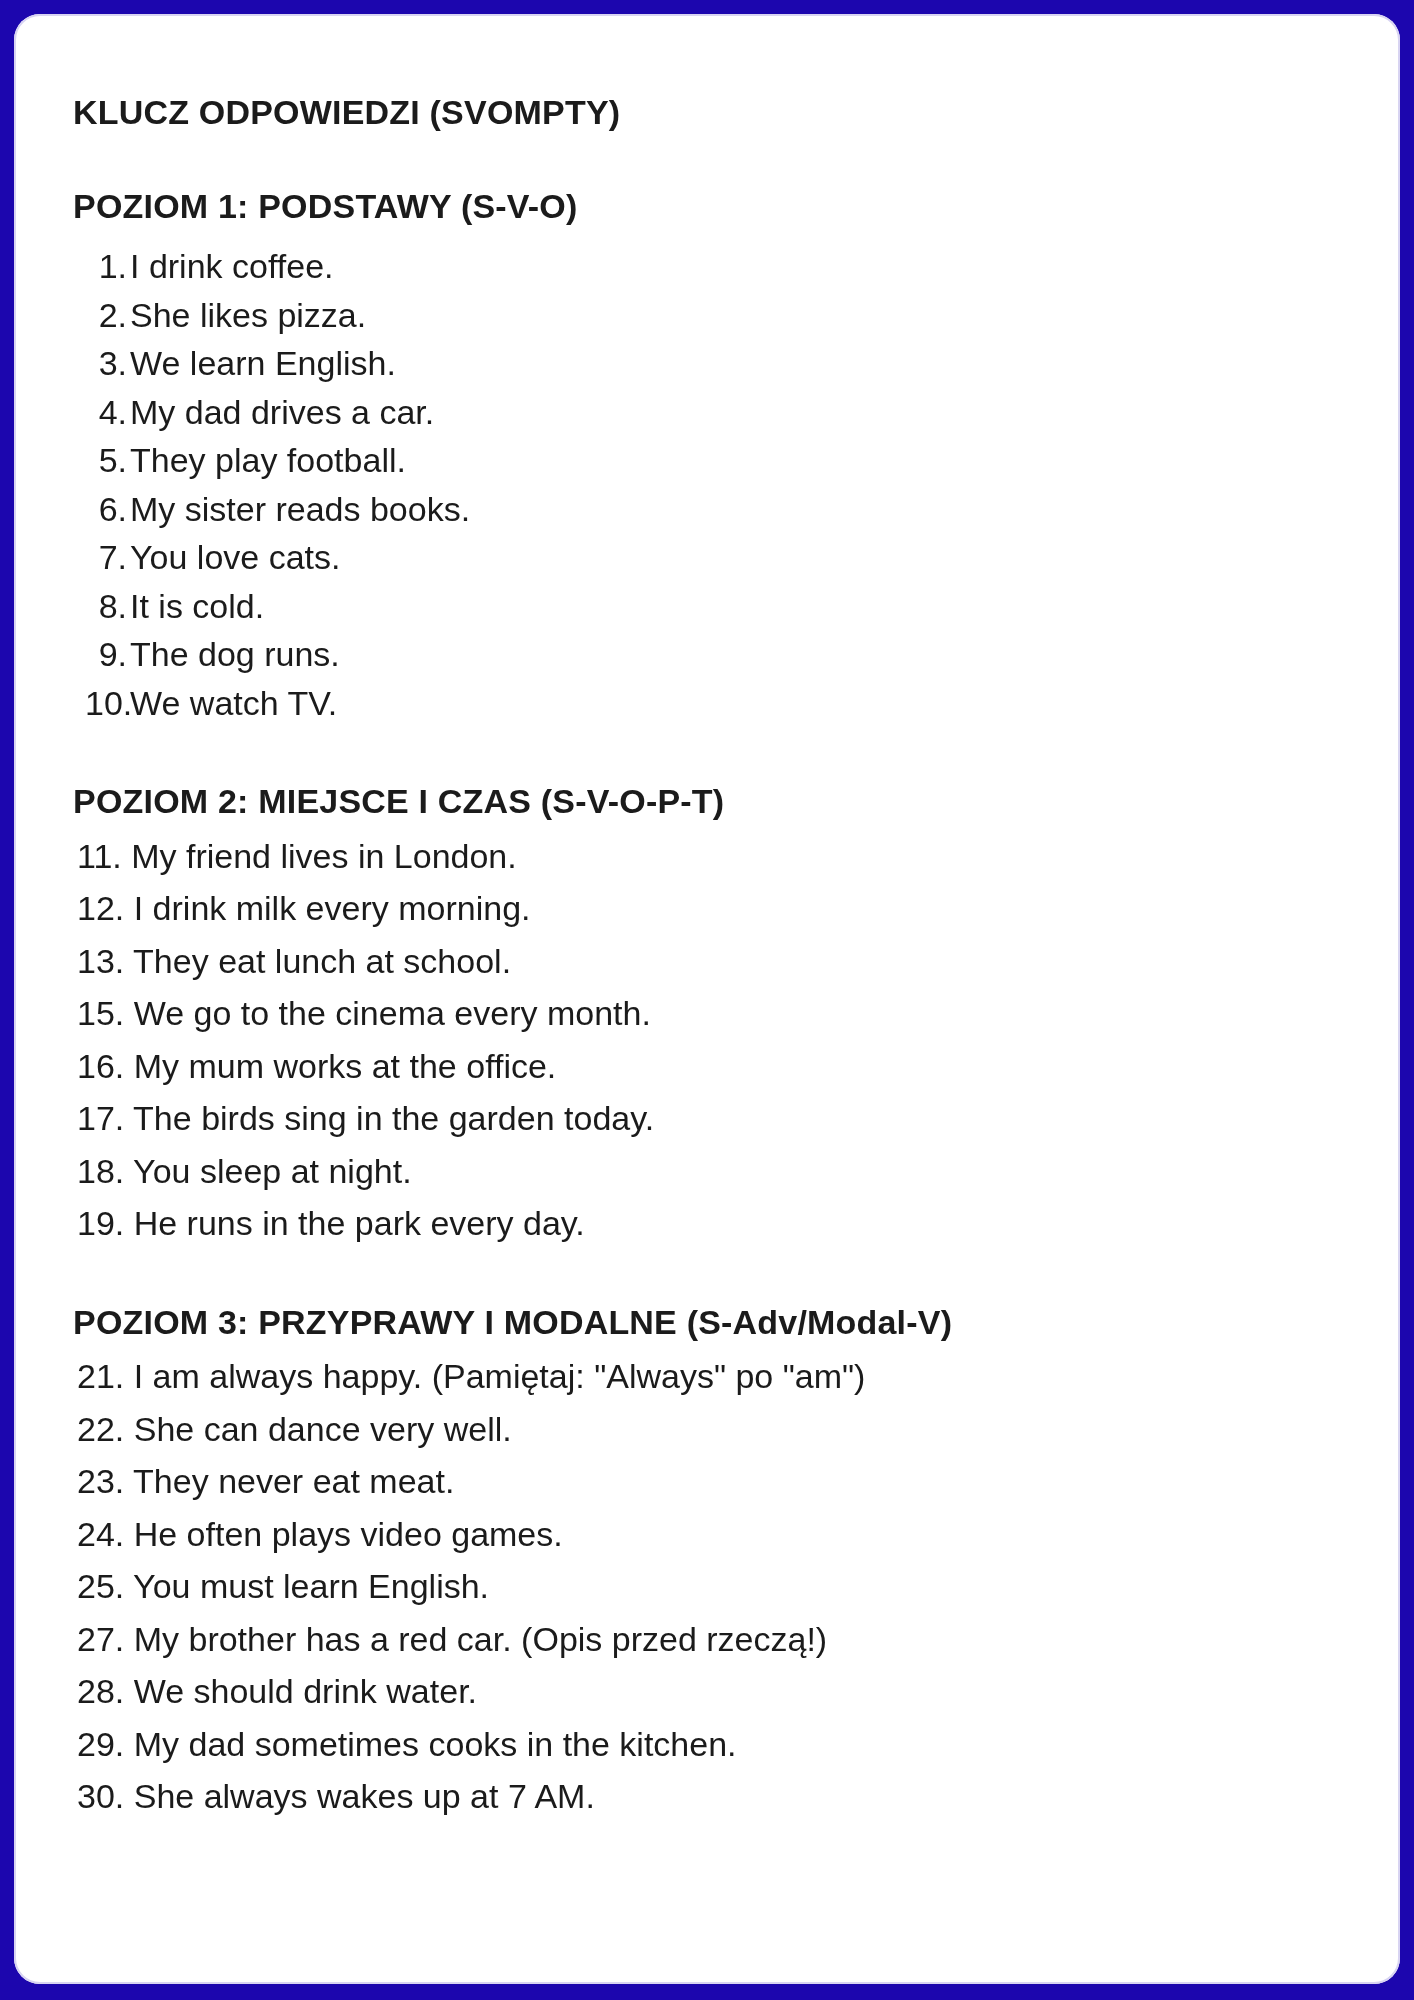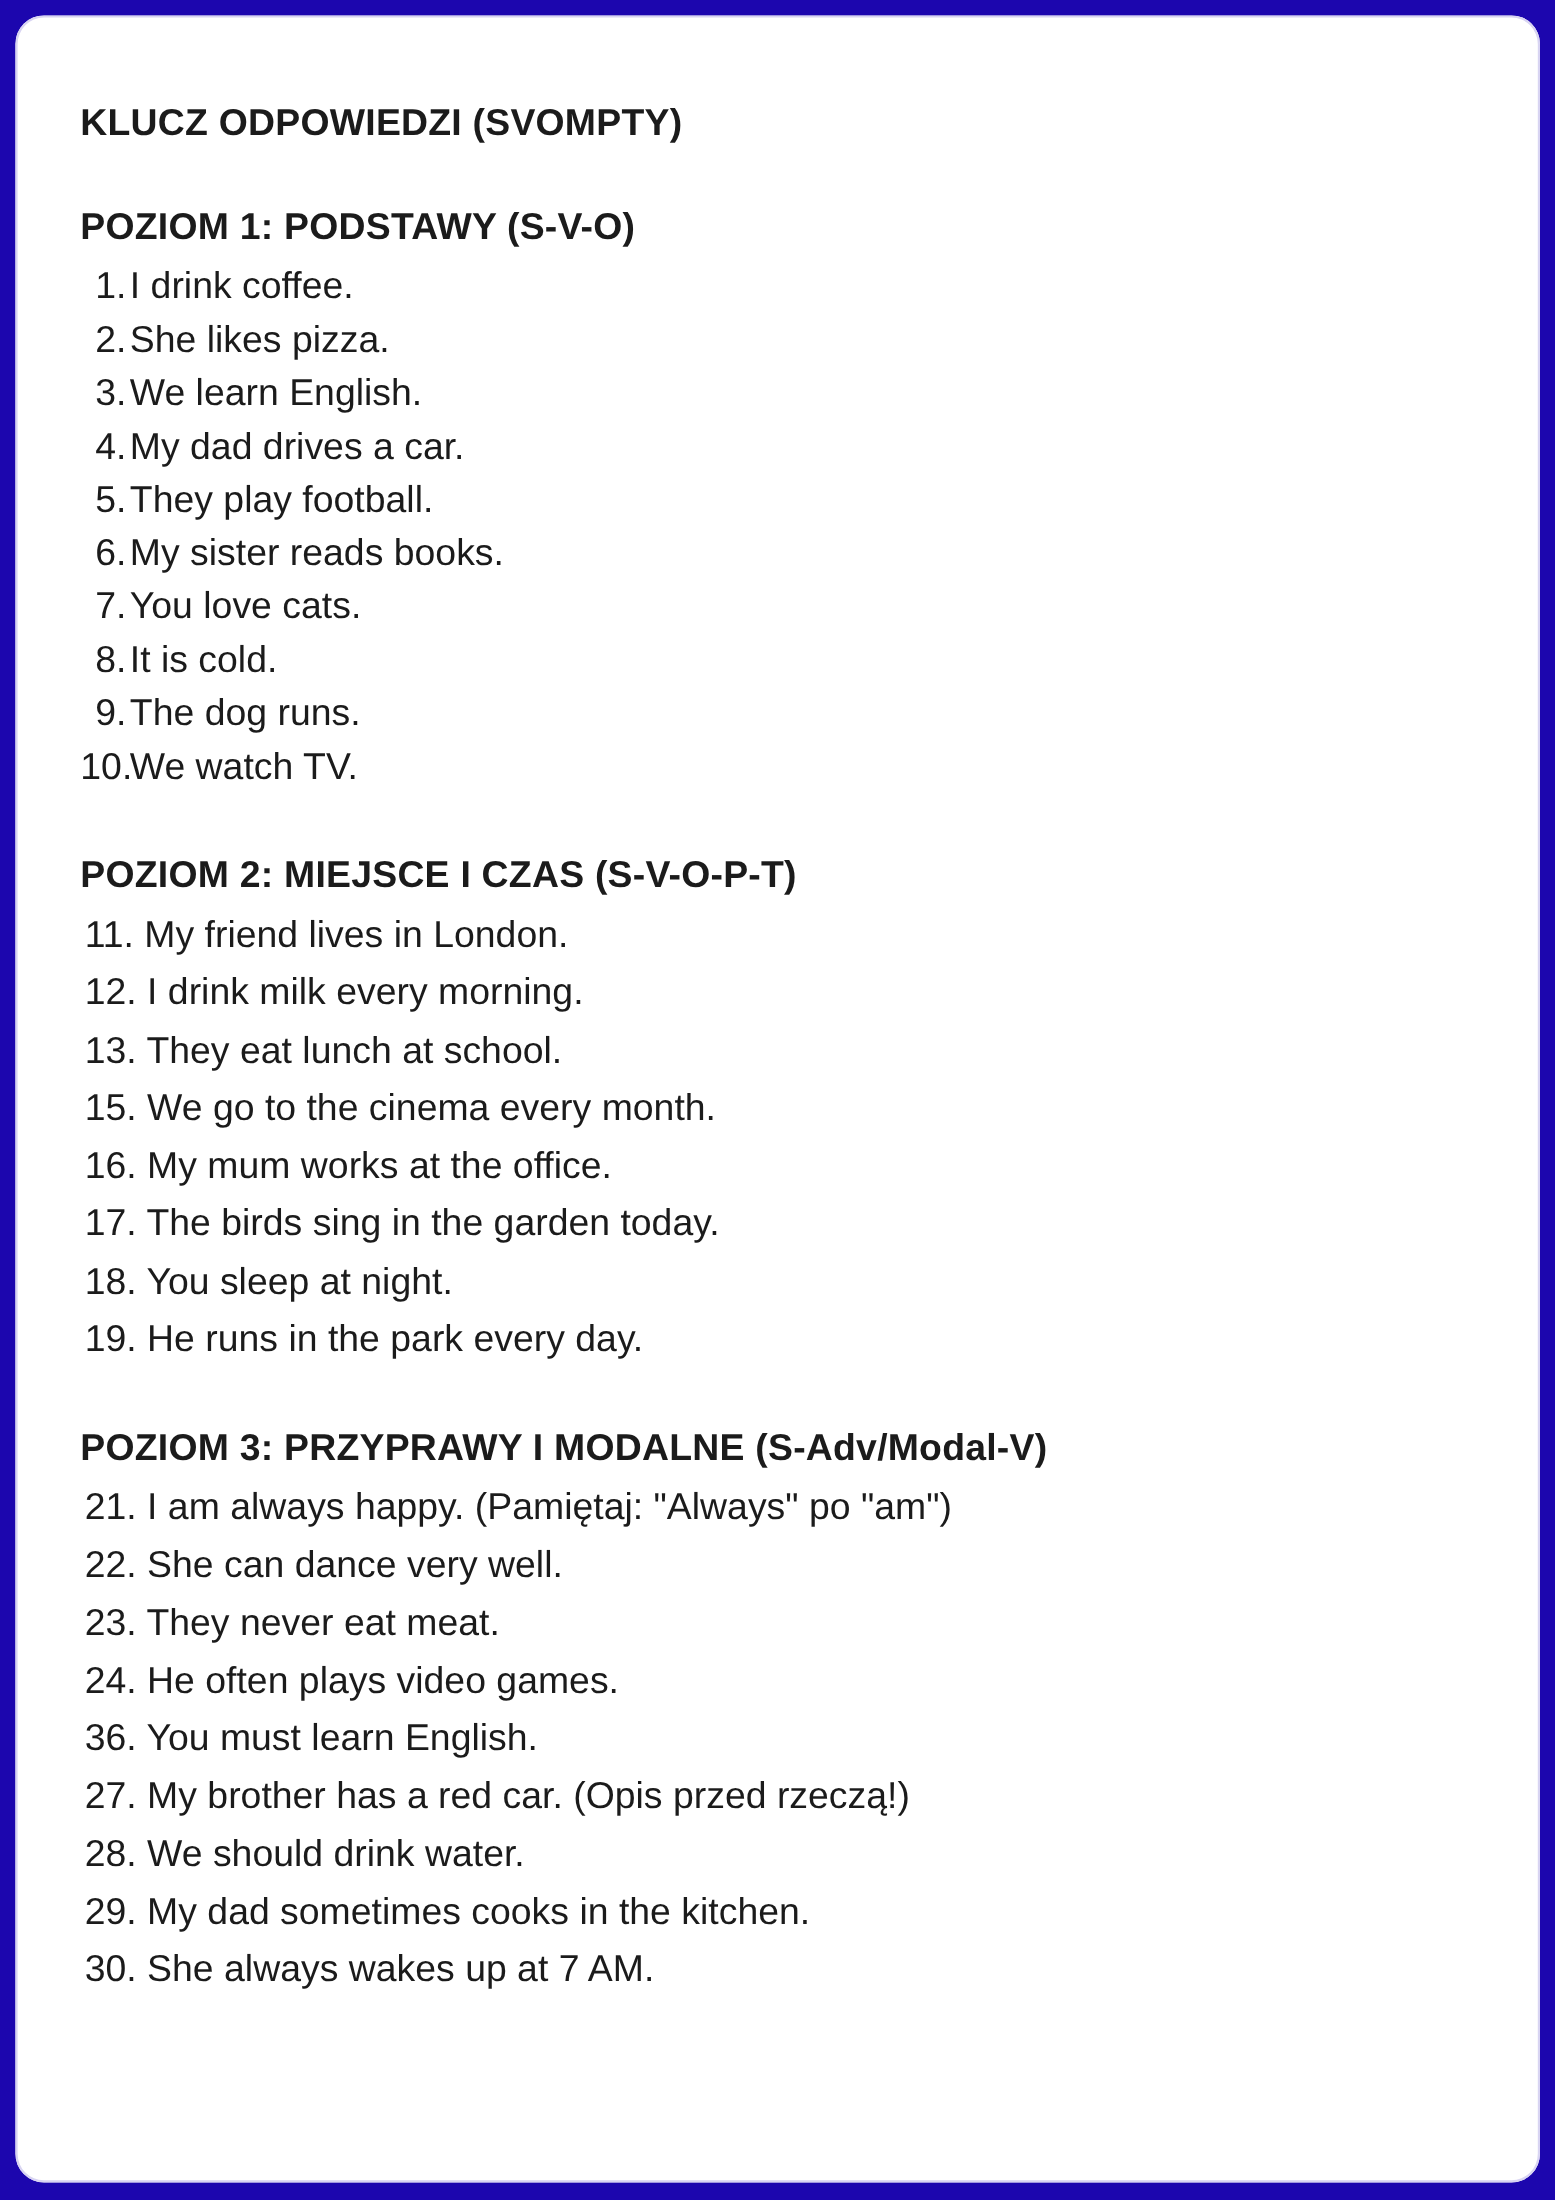--- a/index.html
+++ b/index.html
@@ -40,21 +40,21 @@
     line-height: 48.5px;
     margin: 50px 0 6px 0;
     letter-spacing: 0.2px;
   }
   section:first-child .section-heading {
     margin-top: 16px;
   }
   ol.answers-list {
     list-style: none;
     counter-reset: answer;
-    margin: 0;
+    margin: 12px;
     padding: 0;
   }
   ol.answers-list li {
     counter-increment: answer;
     font-size: 34px;
     line-height: 48.5px;
     white-space: nowrap;
   }
   ol.answers-list li::before {
     content: counter(answer) ".";
@@ -101,20 +101,20 @@
         <p class="answer-line">17. The birds sing in the garden today.</p>
         <p class="answer-line">18. You sleep at night.</p>
         <p class="answer-line">19. He runs in the park every day.</p>
       </section>
       <section>
         <h2 class="section-heading">POZIOM 3: PRZYPRAWY I MODALNE (S-Adv/Modal-V)</h2>
         <p class="answer-line">21. I am always happy. (Pamiętaj: "Always" po "am")</p>
         <p class="answer-line">22. She can dance very well.</p>
         <p class="answer-line">23. They never eat meat.</p>
         <p class="answer-line">24. He often plays video games.</p>
-        <p class="answer-line">36. You must learn English.</p>
+        <p class="answer-line">25. You must learn English.</p>
         <p class="answer-line">27. My brother has a red car. (Opis przed rzeczą!)</p>
         <p class="answer-line">28. We should drink water.</p>
         <p class="answer-line">29. My dad sometimes cooks in the kitchen.</p>
         <p class="answer-line">30. She always wakes up at 7 AM.</p>
       </section>
     </div>
 </div>
 
 </body></html>

